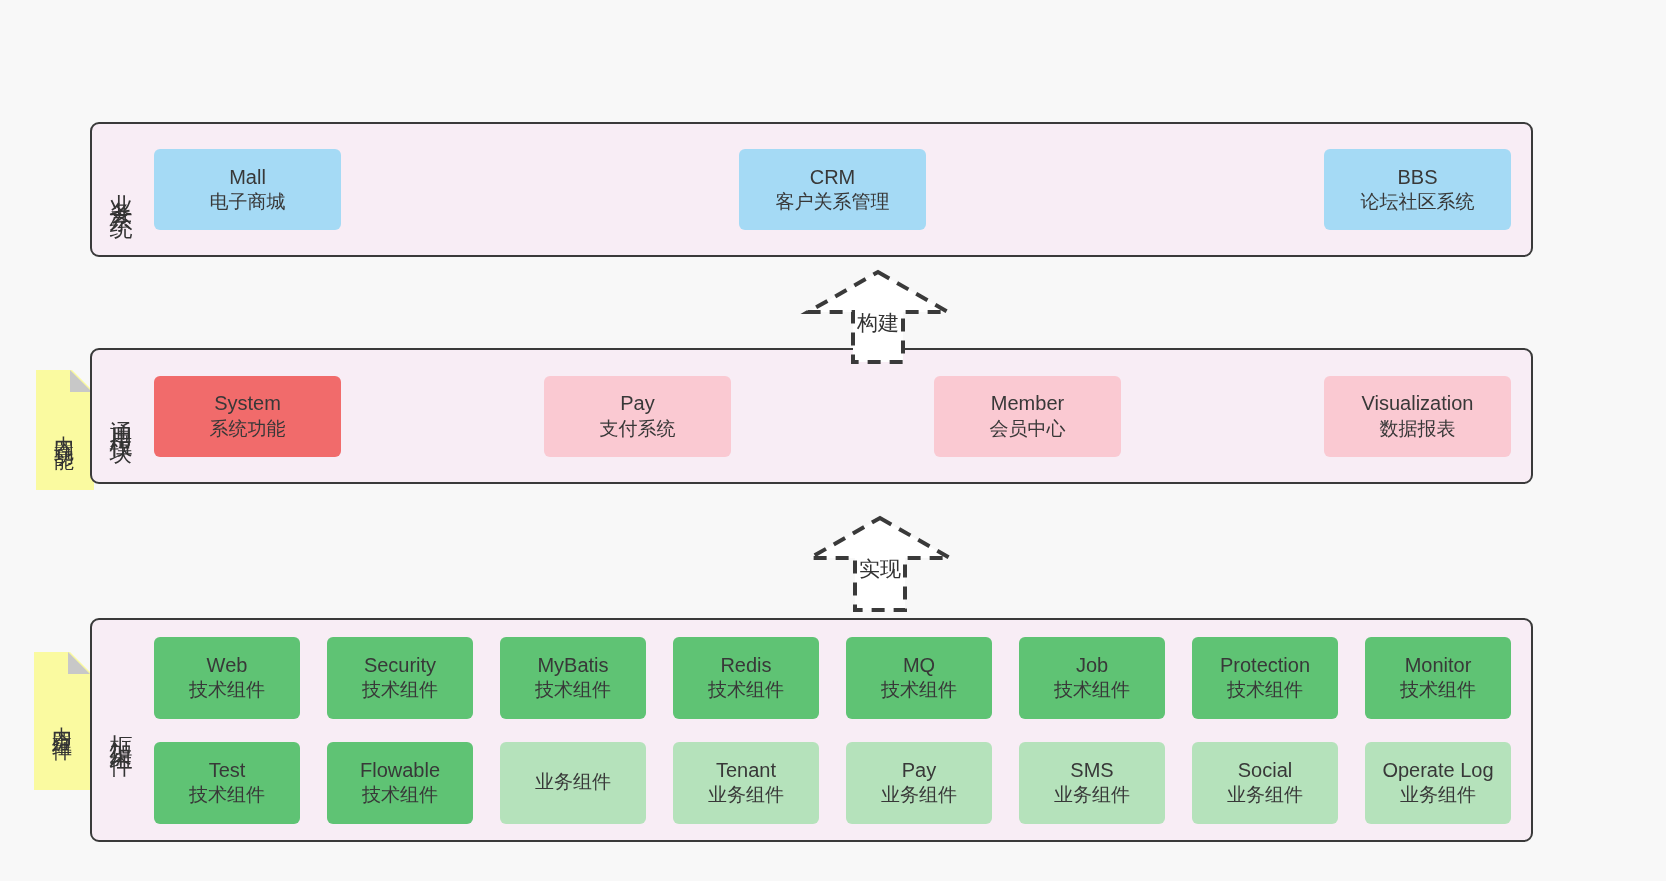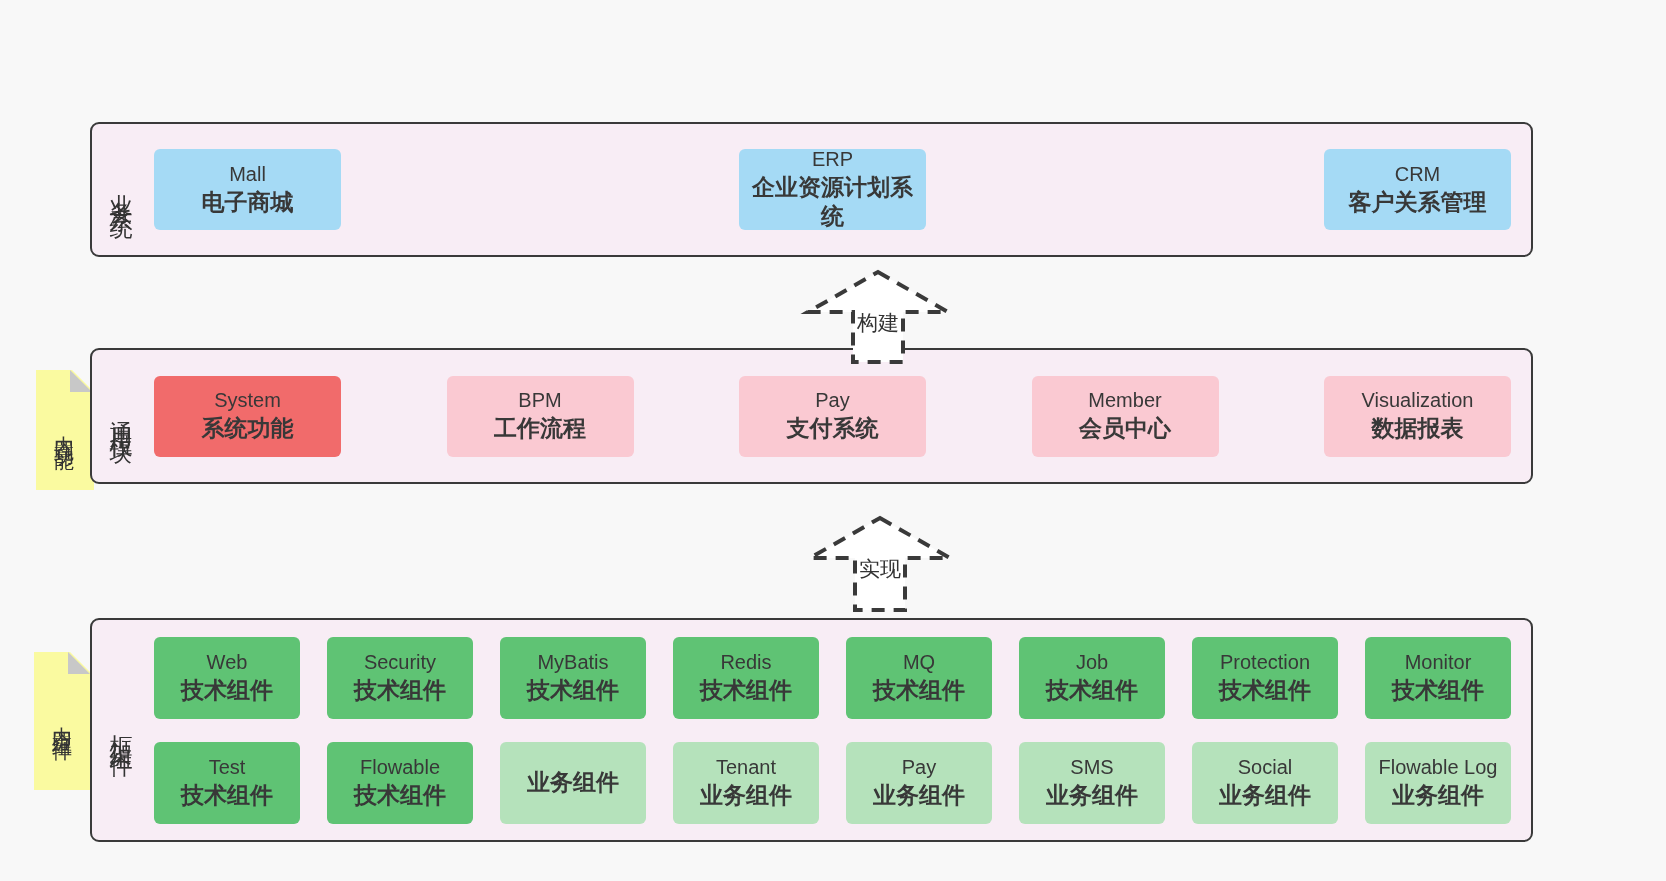--- a/index.html
+++ b/index.html
@@ -28,21 +28,21 @@
   .row{display:flex;justify-content:space-between;align-items:stretch;}
 
   .box{
     border-radius:6px;
     display:flex;flex-direction:column;align-items:center;justify-content:center;
     text-align:center;line-height:1.28;padding:2px 4px;box-sizing:border-box;
   }
   .row-wide .box{flex:0 0 187px;height:81px;}
   .row-narrow .box{flex:0 0 146px;height:82px;}
   .box-name{font-size:20px;}
-  .box-desc{font-size:23px;font-weight:bold;}
+  .box-desc{font-size:19px;}
   .box.blue{background:var(--blue,#a5daf5);}
   .box.red{background:var(--red,#f16b6b);}
   .box.pink{background:var(--pink,#fac9d2);}
   .box.green{background:var(--green,#5fc374);}
   .box.lightgreen{background:var(--lightgreen,#b5e2bb);}
 
   .sticky{
     position:absolute;width:58px;background:var(--yellow,#fafaa0);
     clip-path:polygon(0 0, calc(100% - 22px) 0, 100% 22px, 100% 100%, 0 100%);
     display:flex;align-items:center;justify-content:center;
@@ -81,44 +81,40 @@
 
   <section class="layer" id="layer-business">
     <div class="layer-label">业务系统</div>
     <div class="rows">
       <div class="row row-wide">
           <div class="box blue">
             <div class="box-name">Mall</div>
             <div class="box-desc">电子商城</div>
           </div>
           <div class="box blue">
-            <div class="box-name">ERP</div>
-            <div class="box-desc">企业资源计划系统</div>
-          </div>
-          <div class="box blue">
             <div class="box-name">CRM</div>
             <div class="box-desc">客户关系管理</div>
+          </div>
+          <div class="box blue">
+            <div class="box-name">BBS</div>
+            <div class="box-desc">论坛社区系统</div>
           </div>
         </div>
     </div>
   </section>
 
   <section class="layer" id="layer-modules">
     <div class="layer-label">通用模块</div>
     <div class="rows">
       <div class="row row-wide">
           <div class="box red">
             <div class="box-name">System</div>
             <div class="box-desc">系统功能</div>
           </div>
           <div class="box pink">
-            <div class="box-name">BPM</div>
-            <div class="box-desc">工作流程</div>
-          </div>
-          <div class="box pink">
             <div class="box-name">Pay</div>
             <div class="box-desc">支付系统</div>
           </div>
           <div class="box pink">
             <div class="box-name">Member</div>
             <div class="box-desc">会员中心</div>
           </div>
           <div class="box pink">
             <div class="box-name">Visualization</div>
             <div class="box-desc">数据报表</div>
@@ -186,21 +182,21 @@
           </div>
           <div class="box lightgreen">
             <div class="box-name">SMS</div>
             <div class="box-desc">业务组件</div>
           </div>
           <div class="box lightgreen">
             <div class="box-name">Social</div>
             <div class="box-desc">业务组件</div>
           </div>
           <div class="box lightgreen">
-            <div class="box-name">Flowable Log</div>
+            <div class="box-name">Operate Log</div>
             <div class="box-desc">业务组件</div>
           </div>
         </div>
     </div>
   </section>
 
   <svg id="arrow-overlay" width="1666" height="881" viewBox="0 0 1666 881">
     <g>
       <path class="arrow-path" d="M 878 272 L 948 312 L 903 312 L 903 362 L 853 362 L 853 312 L 808 312 Z"></path>
       <text class="arrow-text" x="878" y="330" text-anchor="middle">构建</text>

